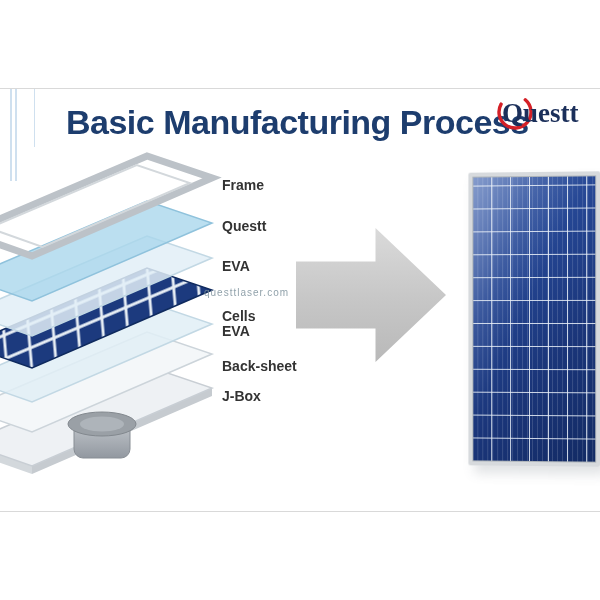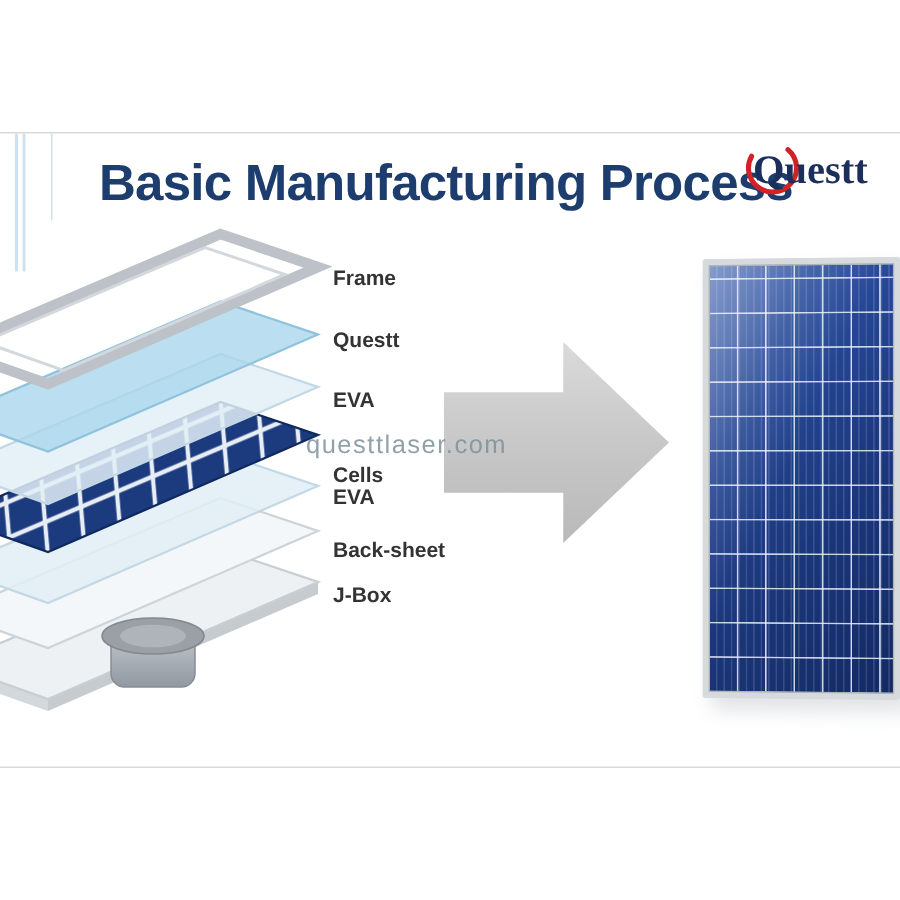--- a/index.html
+++ b/index.html
@@ -40,21 +40,21 @@
   #label-glass{top:218px;}
   #label-eva-top{top:258px;}
   #label-cells{top:308px;}
   #label-eva-bottom{top:323px;}
   #label-back-sheet{top:358px;}
   #label-j-box{top:388px;}
 
   
   #watermark{
     position:absolute;left:204px;top:287px;
-    font-size:17px;color:rgba(125,145,155,0.85);
+    font-size:10px;color:rgba(125,145,155,0.85);
     letter-spacing:1px;z-index:5;white-space:nowrap;
   }
 
   
   #process-arrow{
     position:absolute;left:296px;top:228px;width:150px;height:134px;
     background:linear-gradient(180deg,#dadada 0%,#c6c6c6 55%,#b9b9b9 100%);
     clip-path:polygon(0 25%,53% 25%,53% 0,100% 50%,53% 100%,53% 75%,0 75%);
     z-index:2;
   }

